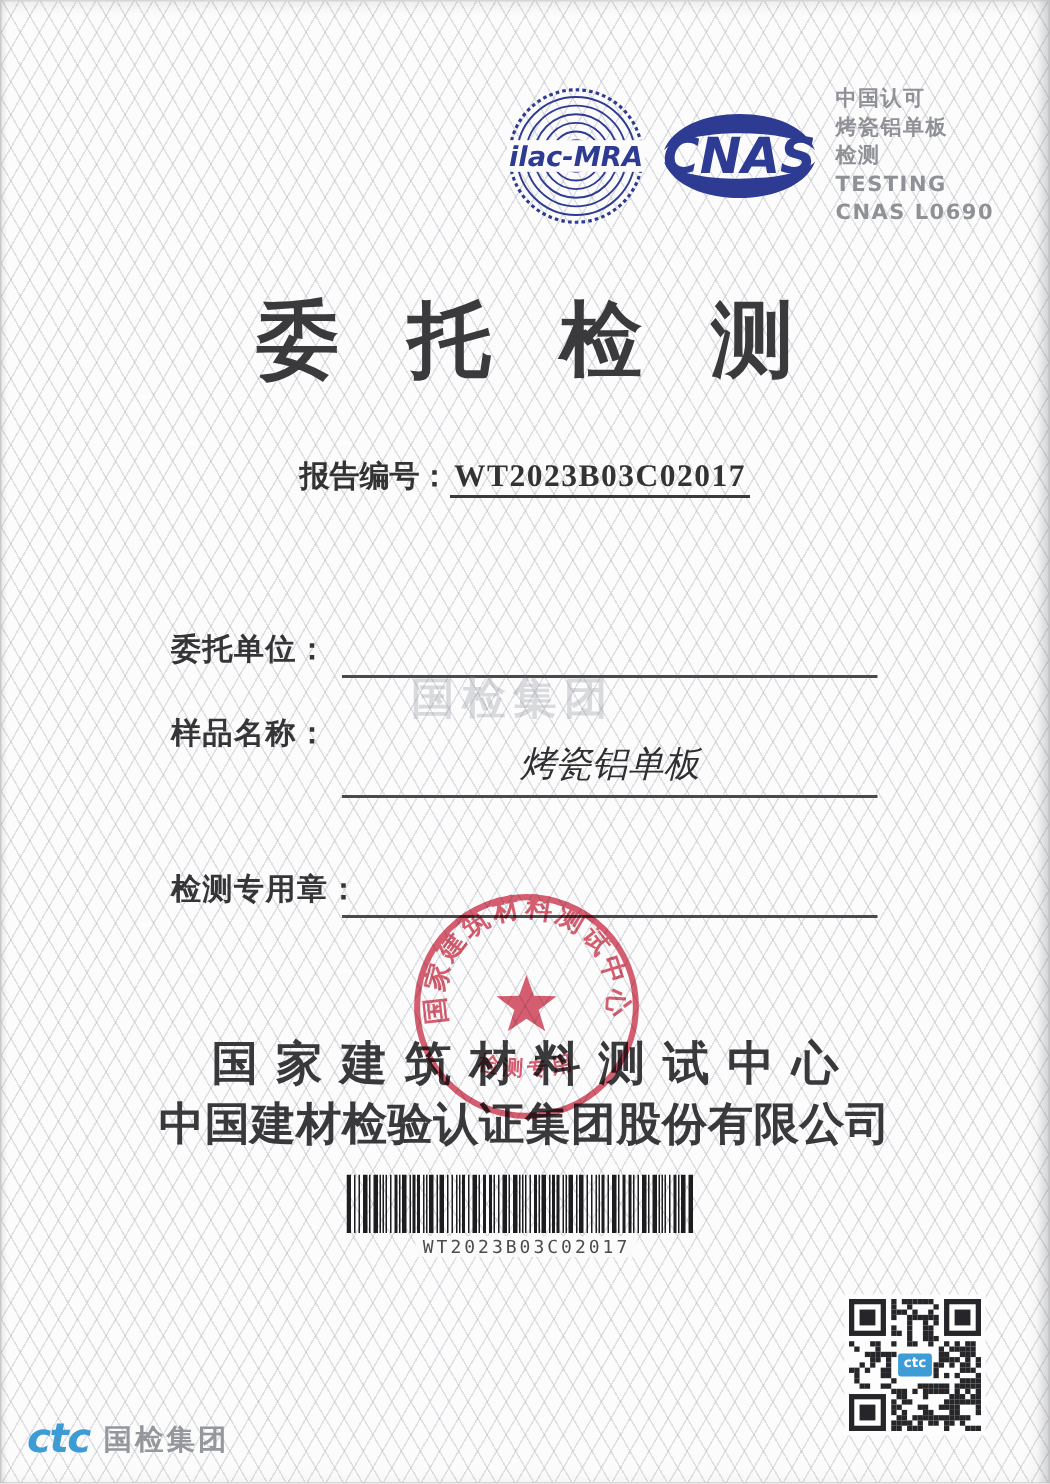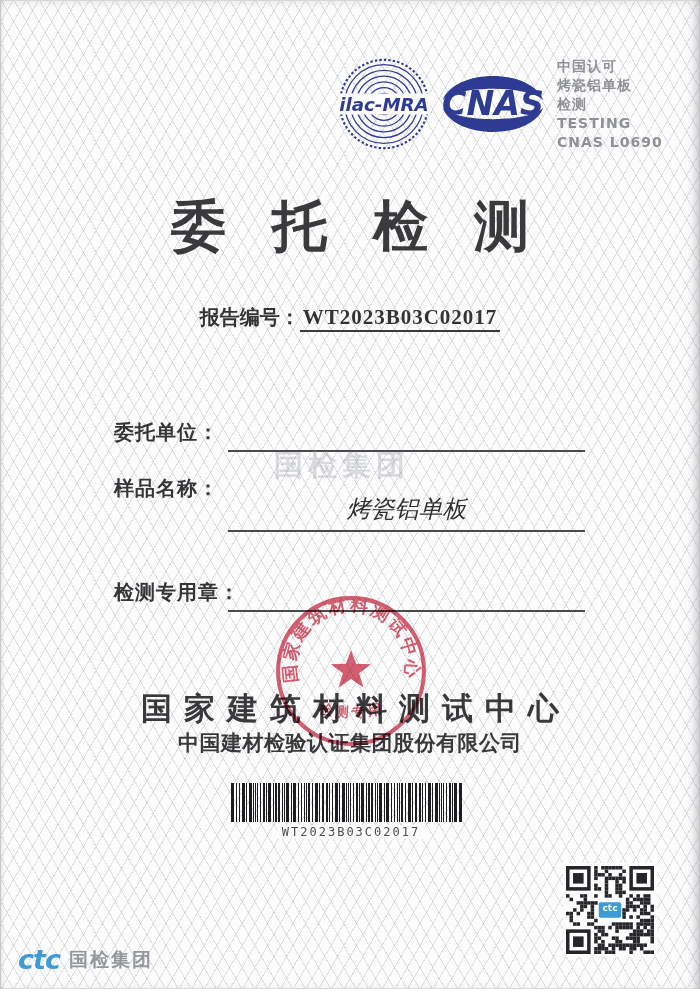--- a/index.html
+++ b/index.html
@@ -53,21 +53,21 @@
   .v3{top:574px;font-size:22px;}
 
   .watermark{position:absolute;left:252px;top:446px;width:180px;text-align:center;
     font-size:29px;font-weight:bold;color:rgba(150,152,158,.34);letter-spacing:5px;}
 
   
   .org1{position:absolute;left:0;top:688px;width:100%;text-align:center;
     font-size:31px;font-weight:600;color:#39393b;}
   .org1 span{display:inline-block;letter-spacing:12px;margin-right:-12px;}
   .org2{position:absolute;left:0;top:729px;width:100%;text-align:center;
-    font-size:21px;font-weight:600;color:#39393b;letter-spacing:.5px;}
+    font-size:30px;font-weight:600;color:#39393b;letter-spacing:.5px;}
 
   
   .seal{position:absolute;left:270px;top:590px;opacity:.82;mix-blend-mode:multiply;}
 
   
   .barcode{position:absolute;left:231px;top:783px;width:240px;text-align:center;}
   .bars{height:39px;font-size:0;white-space:nowrap;overflow:hidden;background:transparent;text-align:left;}
   .bars span{display:inline-block;height:100%;background:#1d1d1f;vertical-align:top;}
   .bc-text{display:inline-block;margin-top:-5px;position:relative;background:rgba(252,252,253,.9);
     padding:0 5px;font-family:"DejaVu Sans Mono","Liberation Mono",monospace;

